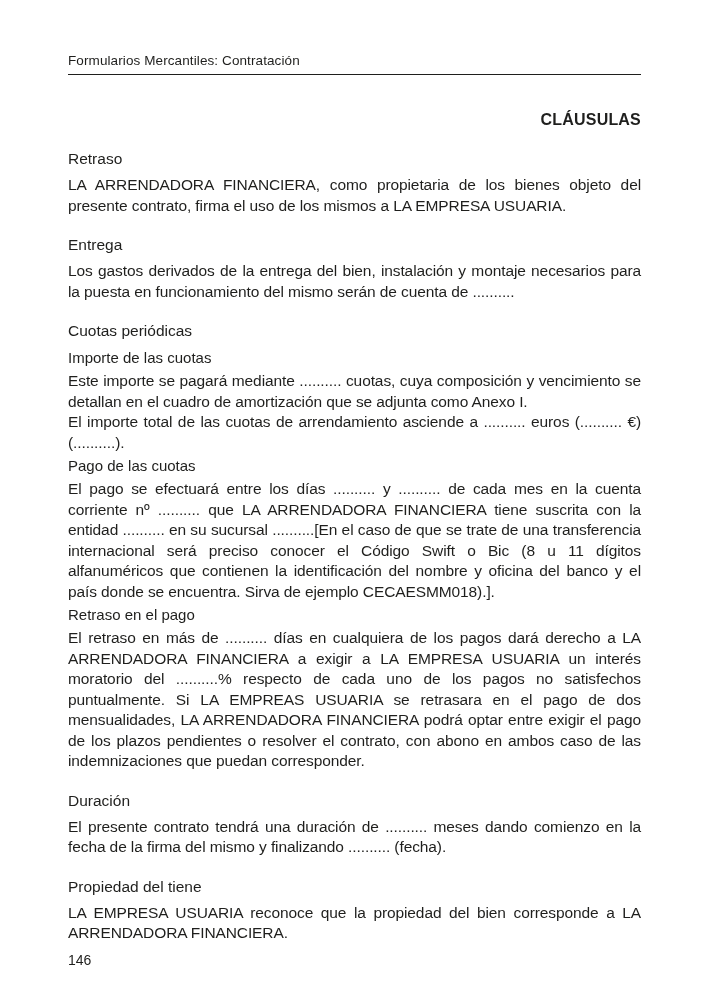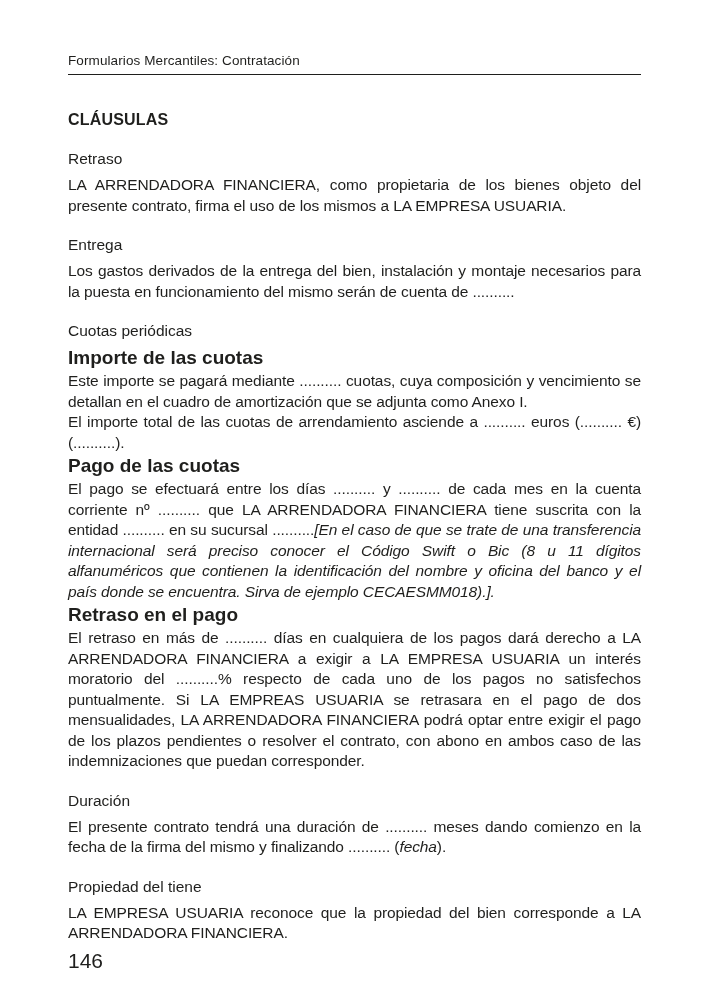--- a/index.html
+++ b/index.html
@@ -24,49 +24,49 @@
     padding-bottom: 5px;
     border-bottom: 1.5px solid #1f1f1d;
     letter-spacing: 0.1px;
   }
   .doc-title {
     font-size: 16px;
     font-weight: bold;
     line-height: 21px;
     margin: 34px 0 0 0;
     letter-spacing: 0.2px;
+    text-align: right;
   }
   .h-plain {
     font-size: 15.5px;
     font-weight: normal;
     line-height: 21px;
     margin: 18px 0 6px 0;
   }
   .h-bold {
-    font-size: 19px;
-    font-weight: bold;
+    font-size: 15px;
+    font-weight: normal;
     line-height: 21px;
     margin: 2px 0 3px 0;
   }
   .para {
     font-size: 15.5px;
     line-height: 20.5px;
     margin: 0;
     text-align: justify;
     letter-spacing: -0.1px;
   }
   .italic {
-    font-style: italic;
     margin-top: 8px;
   }
   .page-number {
     position: absolute;
     left: 68px;
     top: 950px;
-    font-size: 21px;
+    font-size: 14px;
     line-height: 21px;
   }
 </style>
 </head>
 <body>
 
 <div class="page">
 
   <div class="running-header">
     <span>Formularios Mercantiles: Contratación</span>

